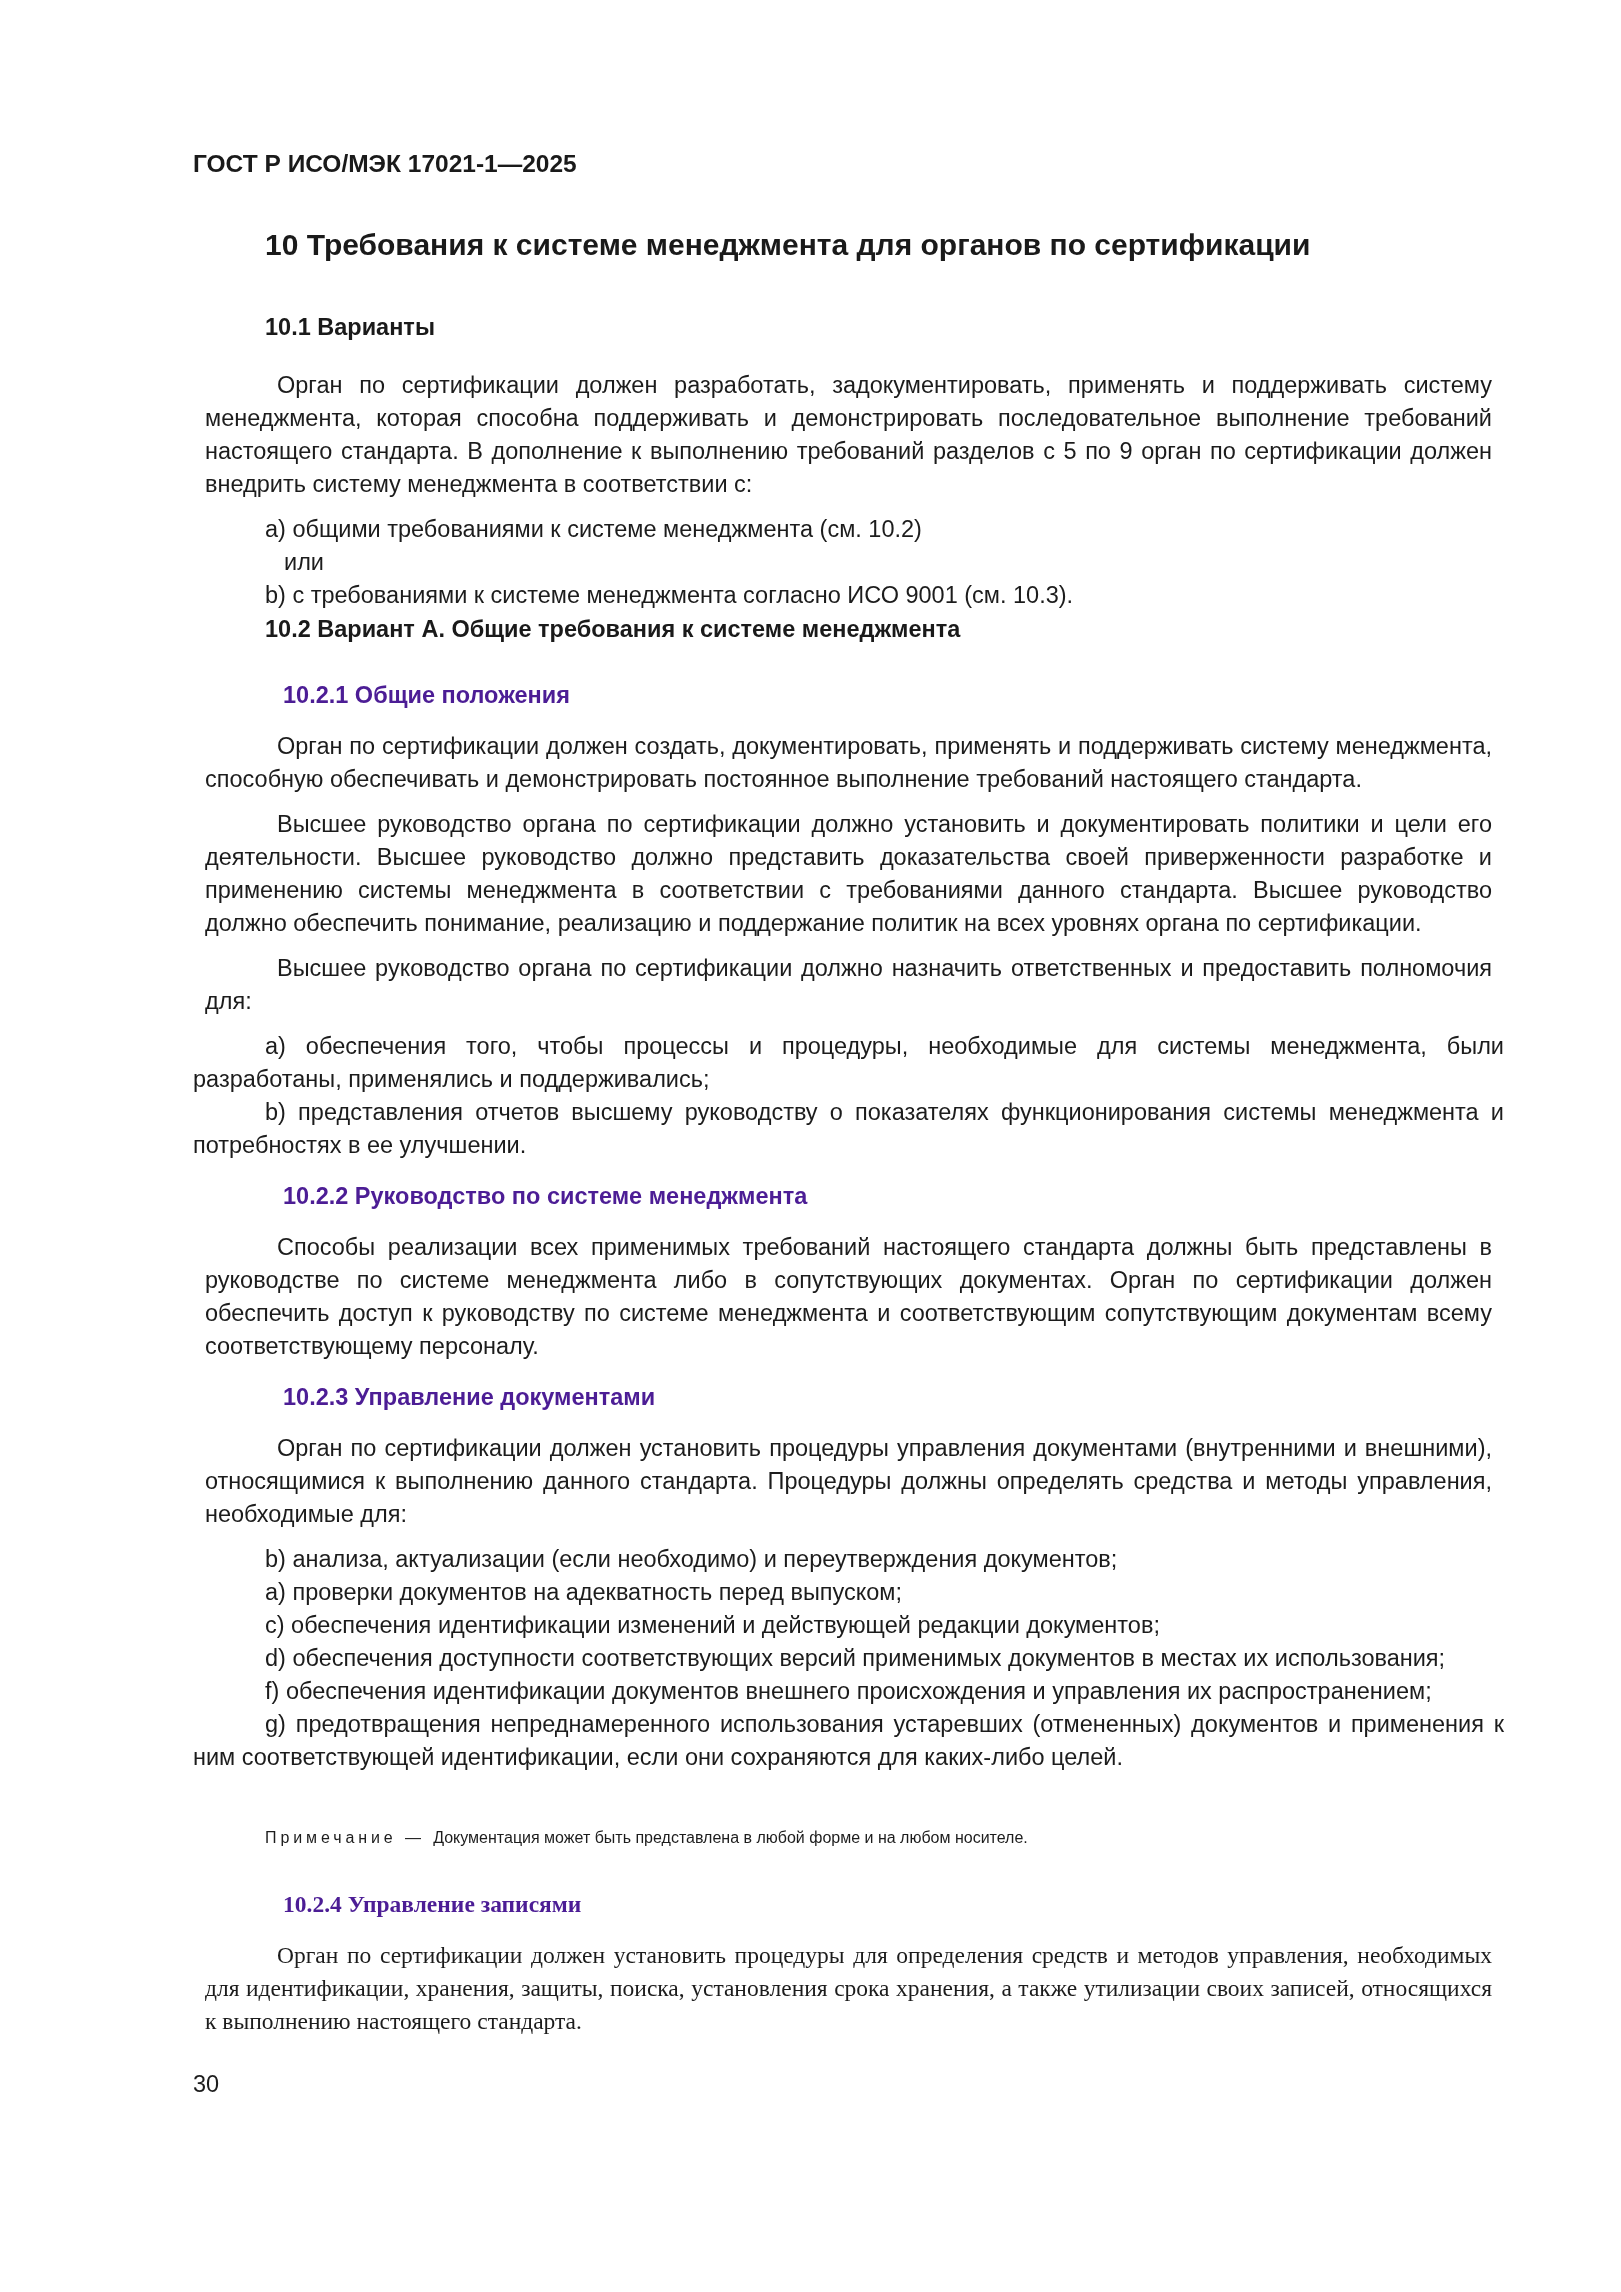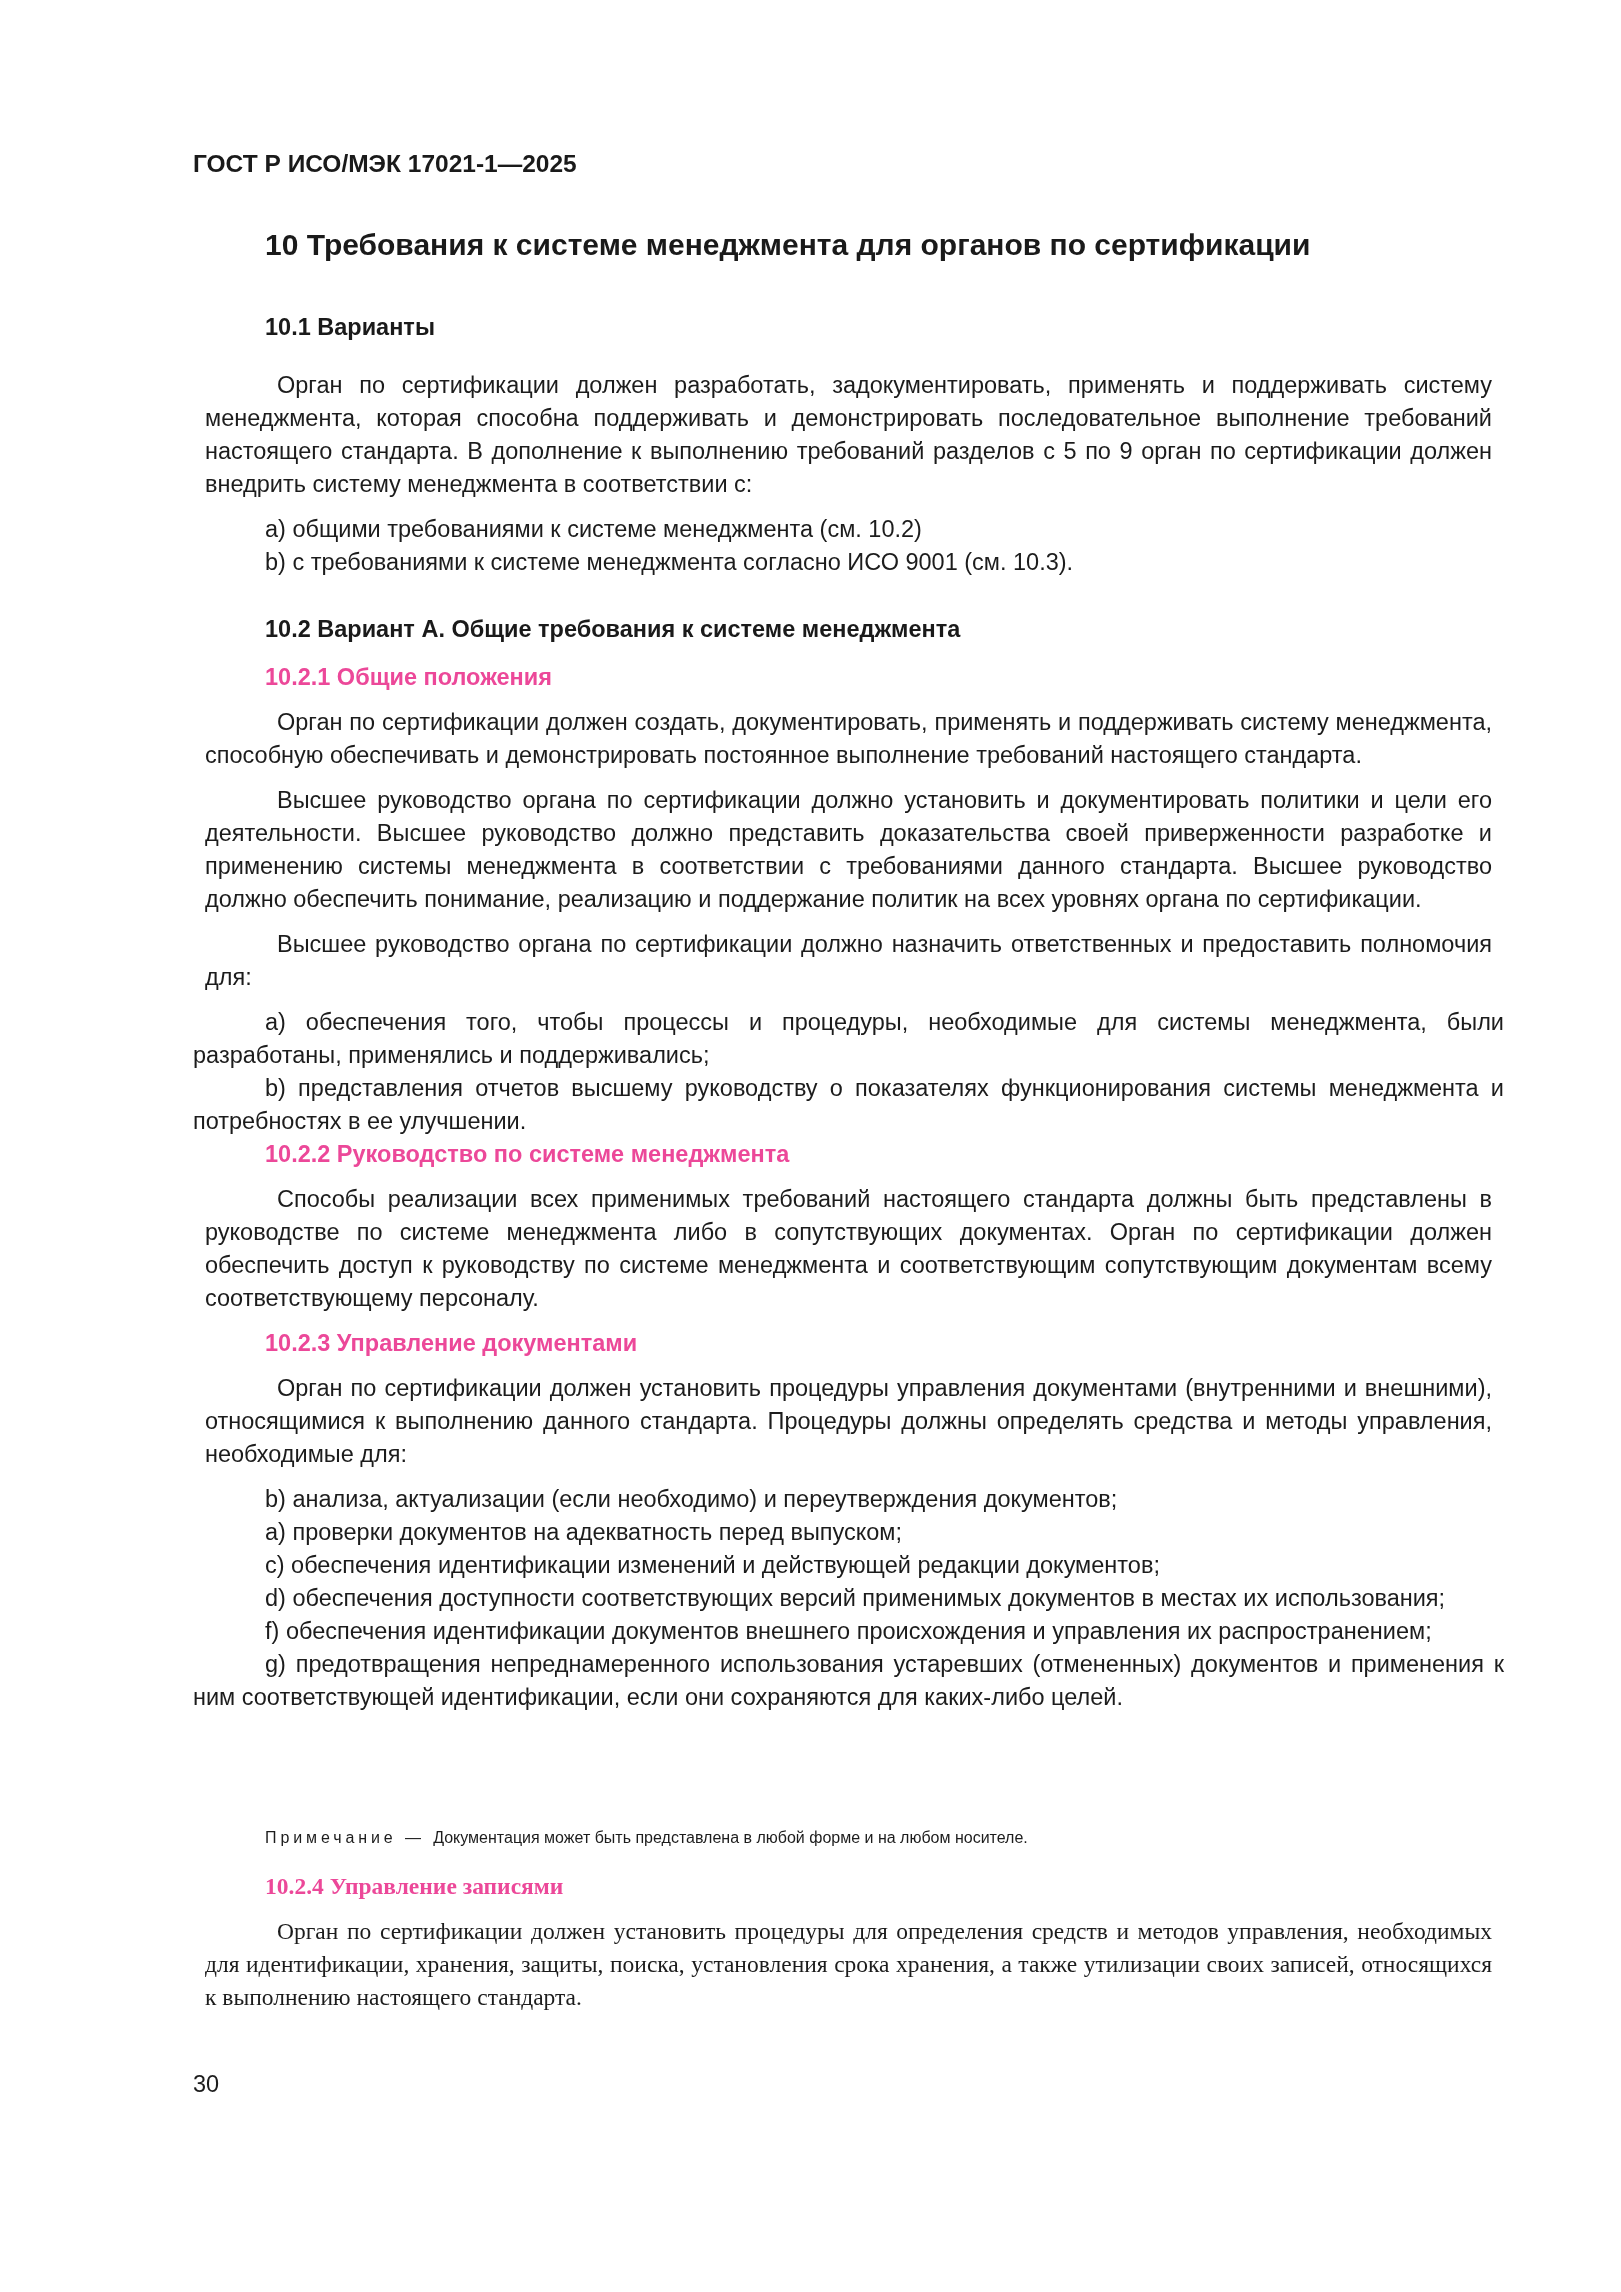--- a/index.html
+++ b/index.html
@@ -4,40 +4,41 @@
 <style>
   html, body { margin: 0; padding: 0; background: #ffffff; }
   body { width: 1621px; height: 2293px; position: relative; overflow: hidden;
          font-family: "Liberation Sans", sans-serif; color: #1c1c1c; }
   .abs { position: absolute; left: 193px; width: 1311px; }
   .hdr { font-weight: bold; font-size: 24.5px; line-height: 29px; color: #1a1a1a; }
   .title { font-weight: bold; font-size: 30px; line-height: 35px; left: 265px; width: 1240px; color: #1a1a1a; }
   .h2 { font-weight: bold; font-size: 23.5px; line-height: 33px; padding-left: 72px; box-sizing: border-box; color: #1a1a1a; }
   .flow { font-size: 23.5px; line-height: 33px; }
   .p { text-align: justify; text-indent: 72px; margin: 12px; }
-  .h3 { font-weight: bold; padding-left: 72px; margin: 0; color: #ec4899; }
+  .h3 { font-weight: bold; padding-left: 72px; margin: 18px; color: #4c1d95; }
   .li { text-align: justify; text-indent: 72px; margin: 0; }
   .li0 { margin: 0; padding-left: 72px; }
   .or { margin: 0; padding-left: 91px; }
   .note { font-size: 16px; line-height: 25.5px; padding-left: 72px; box-sizing: border-box; }
   .note-label { letter-spacing: 3.9px; }
   .pagenum { position: absolute; left: 193px; font-size: 23.5px; line-height: 29px; }
 </style>
 </head>
 <body>
 
 <div class="abs hdr" style="top:149px;">ГОСТ Р ИСО/МЭК 17021-1—2025</div>
 
 <div class="abs title" style="top:227px;">10 Требования к системе менеджмента для органов по сертификации</div>
 
 <div class="abs h2" style="top:311px;">10.1 Варианты</div>
 
 <div class="abs flow" style="top:357px;">
   <p class="p">Орган по сертификации должен разработать, задокументировать, применять и поддерживать систему менеджмента, которая способна поддерживать и демонстрировать последовательное выполнение требований настоящего стандарта. В дополнение к выполнению требований разделов с 5 по 9 орган по сертификации должен внедрить систему менеджмента в соответствии с:</p>
   <p class="li0">a) общими требованиями к системе менеджмента (см. 10.2)</p>
+  <p class="or">или</p>
   <p class="li0">b) с требованиями к системе менеджмента согласно ИСО 9001 (см. 10.3).</p>
 </div>
 
 <div class="abs h2" style="top:613px;">10.2 Вариант А. Общие требования к системе менеджмента</div>
 
 <div class="abs flow" style="top:661px;">
   <p class="h3">10.2.1 Общие положения</p>
   <p class="p">Орган по сертификации должен создать, документировать, применять и поддерживать систему менеджмента, способную обеспечивать и демонстрировать постоянное выполнение требований настоящего стандарта.</p>
   <p class="p">Высшее руководство органа по сертификации должно установить и документировать политики и цели его деятельности. Высшее руководство должно представить доказательства своей приверженности разработке и применению системы менеджмента в соответствии с требованиями данного стандарта. Высшее руководство должно обеспечить понимание, реализацию и поддержание политик на всех уровнях органа по сертификации.</p>
   <p class="p">Высшее руководство органа по сертификации должно назначить ответственных и предоставить полномочия для:</p>

